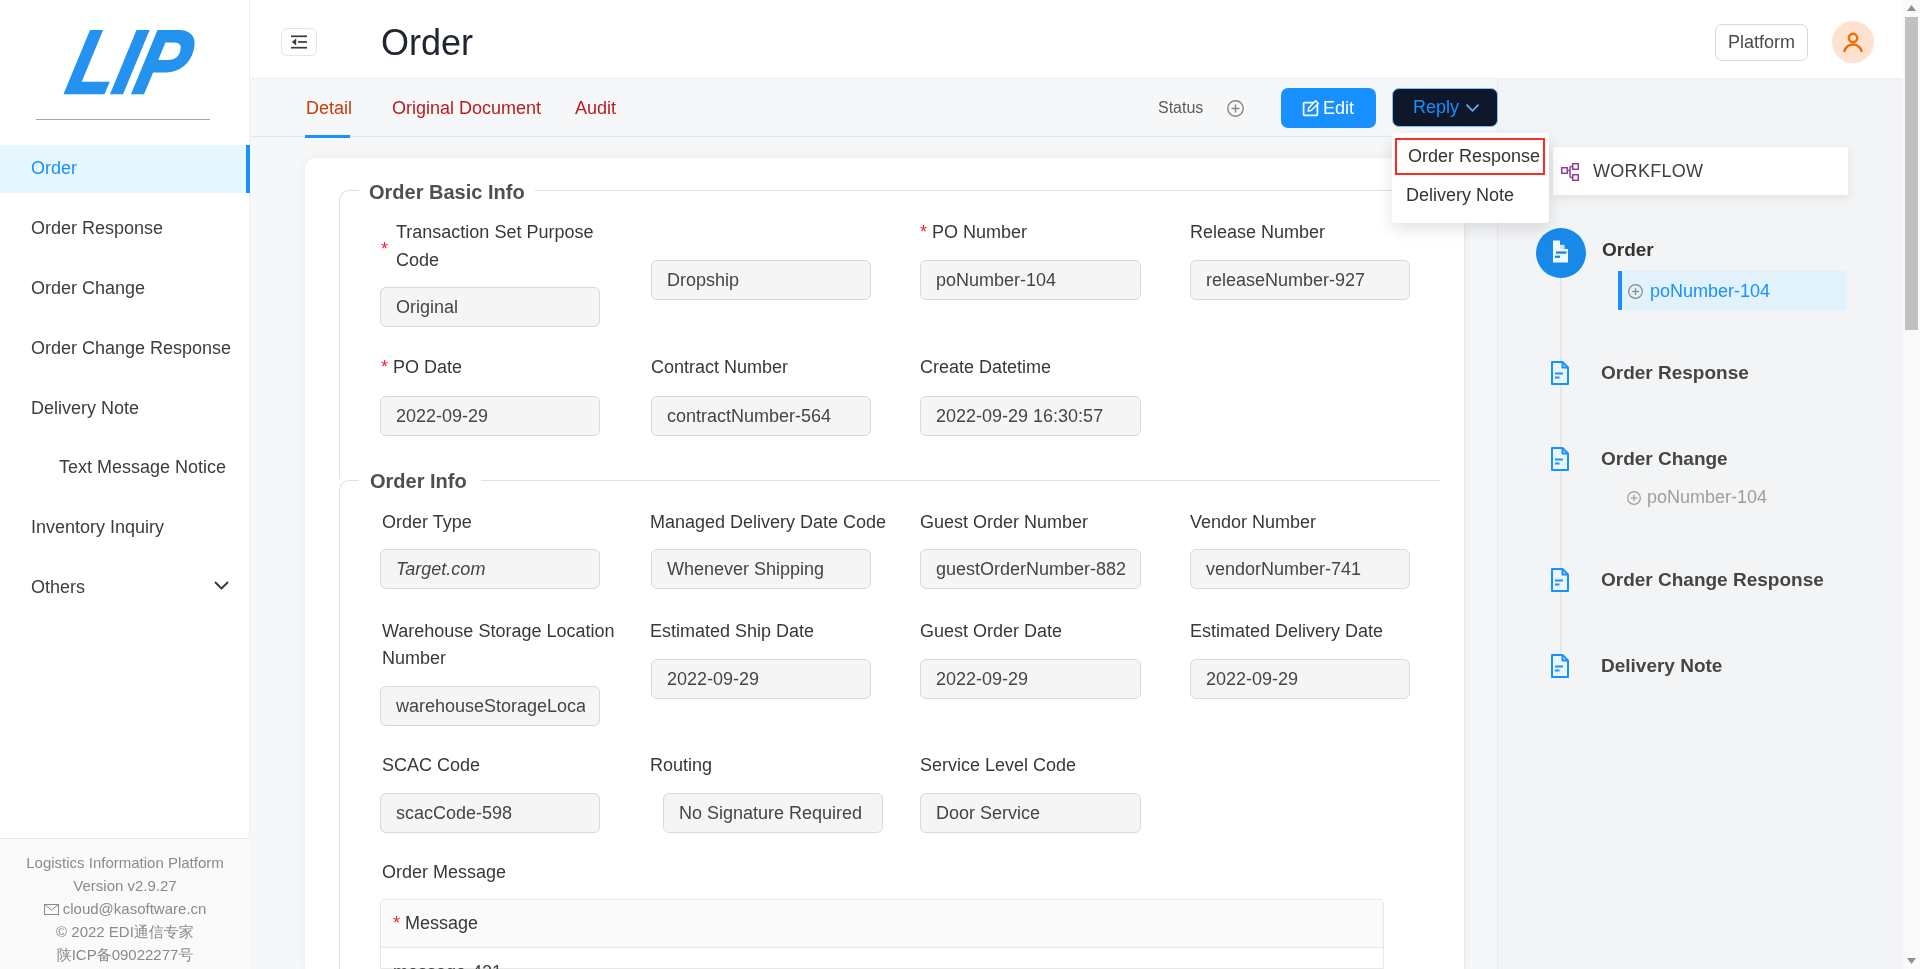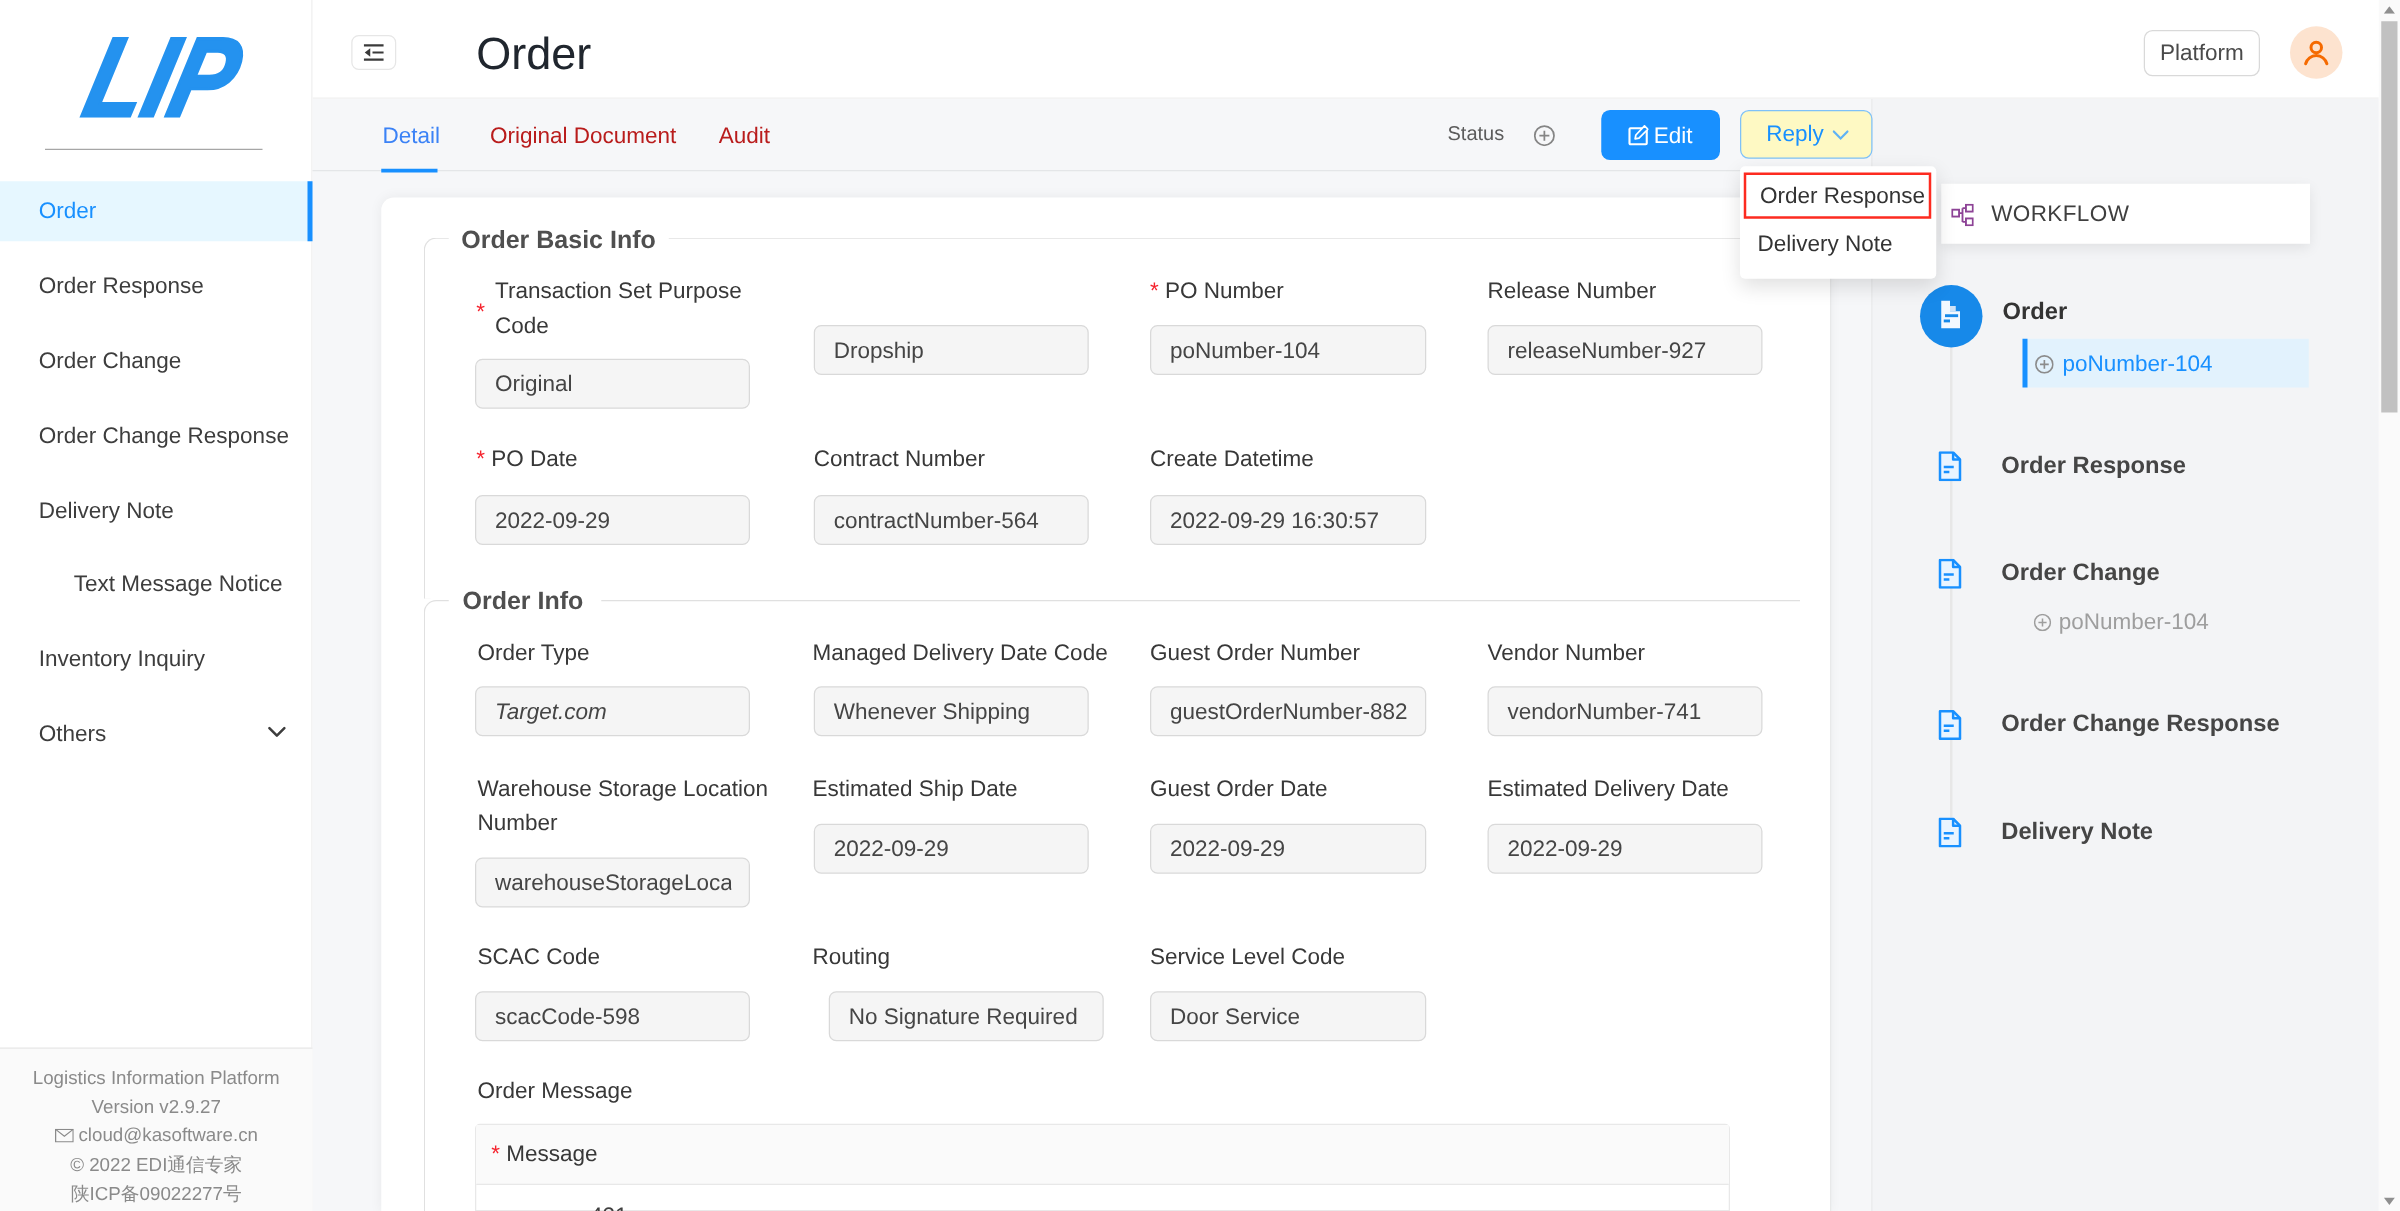--- a/index.html
+++ b/index.html
@@ -31,21 +31,21 @@
 .inp { height:40px; background:#f5f5f5; border:1px solid #d9d9d9; border-radius:6px; line-height:38px; padding-left:15px; padding-right:14px; font-size:18px; color:#454545; white-space:nowrap; overflow:hidden; }
 .fs { border:1px solid #e0e0e0; border-right:none; border-bottom:none; border-top-left-radius:10px; }
 .leg { position:absolute; font-size:20px; font-weight:bold; color:#4f4f4f; background:#fff; padding:0 10px 0 9px; white-space:nowrap; }
 
 
 .ttl { font-size:19px; font-weight:bold; color:#454545; white-space:nowrap; }
 .sub { font-size:18px; color:#9e9e9e; white-space:nowrap; }
 
 
 #btn-edit { left:1281px; top:88px; width:95px; height:40px; background:#1890ff; border-radius:7px; color:#fff; font-size:18px; text-align:center; line-height:40px; }
-#btn-reply { left:1392px; top:88px; width:106px; height:39px; background:#fef9c3; border:1px solid #7ec1f8; border-radius:7px; color:#1890ff; font-size:18px; text-align:center; line-height:37px; }
+#btn-reply { left:1392px; top:88px; width:106px; height:39px; background:#0f172a; border:1px solid #7ec1f8; border-radius:7px; color:#1890ff; font-size:18px; text-align:center; line-height:37px; }
 #btn-english { left:1715px; top:24px; width:93px; height:37px; background:#fff; border:1px solid #d9d9d9; border-radius:7px; color:#4a4a4a; font-size:18px; text-align:center; line-height:35px; }
 #btn-fold { left:281px; top:28px; width:36px; height:28px; background:#fff; border:1px solid #e6e6e6; border-radius:6px; }
 
 
 #ddown { left:1392px; top:133px; width:157px; height:90px; background:#fff; border-radius:4px; box-shadow:0 6px 16px rgba(0,0,0,0.12); }
 #dd1 { left:1395px; top:138px; width:150px; height:37px; border:2px solid #fd2b20; background:#fff; font-size:18px; color:#333; line-height:33px; padding-left:11px; }
 #dd2 { left:1406px; top:185px; font-size:18px; color:#333; }
 
 
 #sbar { left:1903px; top:0; width:17px; height:969px; background:#fafafa; }
@@ -101,21 +101,21 @@
 <div class="abs" style="left:381px; top:22px; font-size:36px; color:#20262e;">Order</div>
 <div class="abs" id="btn-english">Platform</div>
 <div class="abs" style="left:1832px; top:21px; width:42px; height:42px; border-radius:50%; background:#fde3cf;"></div>
 <svg class="abs" style="left:1841px; top:30px;" width="24" height="24" viewBox="0 0 24 24">
   <circle cx="12" cy="8" r="4.2" fill="none" stroke="#f56a00" stroke-width="2.4"></circle>
   <path d="M3.5 21 A 8.8 8.8 0 0 1 20.5 21" fill="none" stroke="#f56a00" stroke-width="2.4" stroke-linecap="round"></path>
 </svg>
 
 <div class="abs" id="tabline"></div>
 <div class="abs" id="inkbar"></div>
-<div class="abs tab" style="left:306px; top:98px; color:#3b82f6;">Detail</div>
+<div class="abs tab" style="left:306px; top:98px; color:#c2410c;">Detail</div>
 <div class="abs tab" style="left:392px; top:98px;">Original Document</div>
 <div class="abs tab" style="left:575px; top:98px;">Audit</div>
 <div class="abs" style="left:1158px; top:99px; font-size:16px; color:#5c5c5c;">Status</div>
 <svg class="abs" style="left:1227px; top:100px;" width="17" height="17" viewBox="0 0 17 17">
   <circle cx="8.5" cy="8.5" r="7.7" fill="none" stroke="#858585" stroke-width="1.4"></circle>
   <line x1="4.5" y1="8.5" x2="12.5" y2="8.5" stroke="#858585" stroke-width="1.4"></line>
   <line x1="8.5" y1="4.5" x2="8.5" y2="12.5" stroke="#858585" stroke-width="1.4"></line>
 </svg>
 <div class="abs" id="btn-edit"><span style="margin-left:20px;">Edit</span></div>
 <svg class="abs" style="left:1302px; top:100px;" width="17" height="17" viewBox="0 0 17 17">

